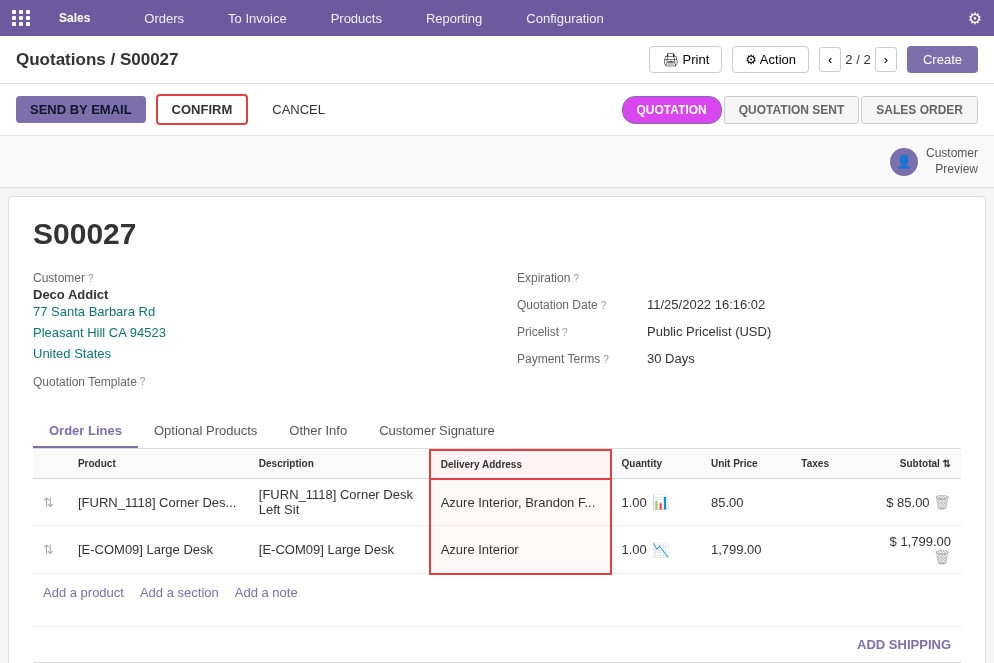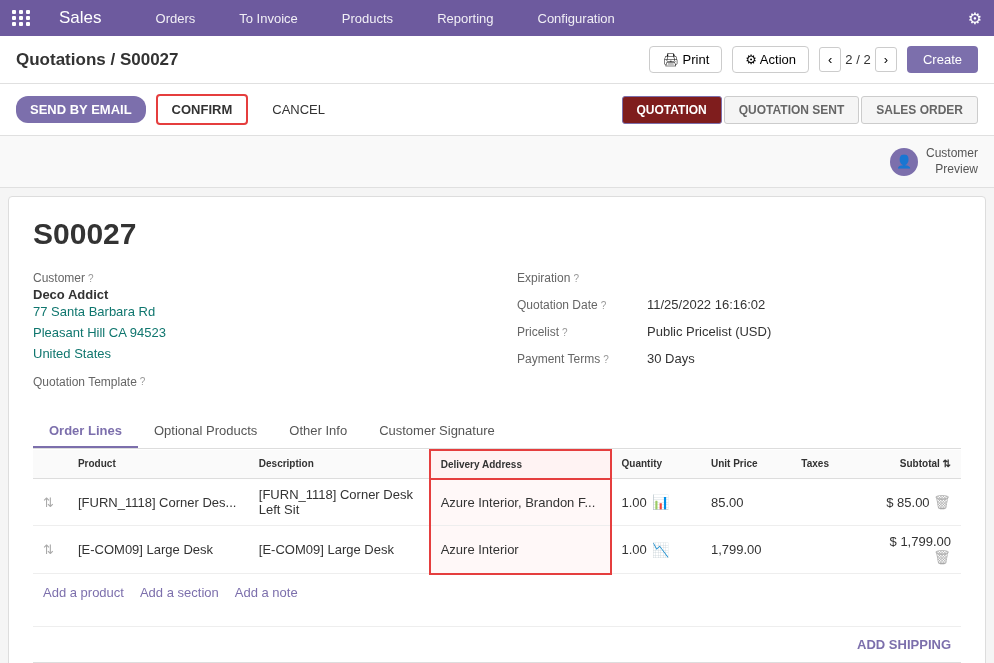--- a/index.html
+++ b/index.html
@@ -2,46 +2,46 @@
 <html><head>
   <meta charset="utf-8">
   <style>
     * { box-sizing: border-box; margin: 0; padding: 0; }
     body { font-family: Arial, sans-serif; font-size: 13px; background: #f5f5f5; color: #333; width: 994px; min-height: 663px; overflow-x: hidden; }
 
     
     .top-nav { background: #6d5a9e; display: flex; align-items: center; padding: 0 12px; height: 36px; color: white; gap: 20px; }
     .top-nav .app-grid { display: grid; grid-template-columns: repeat(3,5px); gap: 2px; margin-right: 8px; cursor: pointer; }
     .top-nav .app-grid span { width: 4px; height: 4px; background: white; display: block; border-radius: 1px; }
-    .top-nav .nav-brand { font-weight: normal; font-size: 17px; margin-right: 10px; }
+    .top-nav .nav-brand { font-weight: bold; font-size: 12px; margin-right: 10px; }
     .top-nav .nav-item { font-size: 13px; cursor: pointer; opacity: 0.9; margin-left: 24px; }
     .top-nav .spacer { flex: 1; }
     .top-nav .nav-gear { font-size: 16px; cursor: pointer; }
 
     
     .breadcrumb-bar { background: white; padding: 10px 16px; display: flex; align-items: center; justify-content: space-between; border-bottom: 1px solid #e0e0e0; }
     .breadcrumb { font-size: 17px; font-weight: 600; color: #333; }
     .breadcrumb-actions { display: flex; align-items: center; gap: 10px; }
     .btn-print { background: white; border: 1px solid #ccc; border-radius: 4px; padding: 5px 12px; cursor: pointer; font-size: 13px; display: flex; align-items: center; gap: 5px; }
     .btn-action { background: white; border: 1px solid #ccc; border-radius: 4px; padding: 5px 12px; cursor: pointer; font-size: 13px; display: flex; gap: 5px; }
     .nav-pagination { display: flex; align-items: center; gap: 4px; font-size: 13px; }
     .nav-pagination button { border: 1px solid #ccc; background: white; padding: 4px 8px; cursor: pointer; border-radius: 3px; font-size: 13px; }
     .btn-create { background: #7c6fac; color: white; border: none; border-radius: 4px; padding: 6px 16px; cursor: pointer; font-size: 13px; }
 
     
     .action-bar { background: white; padding: 10px 16px; display: flex; align-items: center; gap: 10px; border-bottom: 1px solid #e0e0e0; justify-content: space-between; }
     .action-bar-left { display: flex; align-items: center; gap: 10px; }
-    .btn-send { background: #7c6fac; color: #ffffff; border: none; border-radius: 12px; padding: 6px 14px; cursor: pointer; font-size: 13px; font-weight: bold; }
+    .btn-send { background: #7c6fac; color: #0f172a; border: none; border-radius: 4px; padding: 6px 14px; cursor: pointer; font-size: 13px; font-weight: bold; }
     .btn-confirm { background: white; color: #333; border: 2px solid #e53e3e; border-radius: 4px; padding: 6px 14px; cursor: pointer; font-size: 13px; font-weight: bold; }
     .btn-cancel { background: white; color: #333; border: none; padding: 6px 14px; cursor: pointer; font-size: 13px; }
 
     
     .status-tabs { display: flex; align-items: center; gap: 2px; }
     .status-tab { padding: 6px 14px; font-size: 12px; font-weight: 600; border: 1px solid #ccc; border-radius: 3px; background: #f5f5f5; color: #666; cursor: pointer; }
-    .status-tab.active { background: #7f1d1d; color: white; border-color: #7c6fac; }
+    .status-tab.active { background: #d946ef; color: white; border-color: #7c6fac; border-radius: 13px; }
 
     
     .customer-preview-bar { background: #f9f9f9; padding: 10px 16px; border-bottom: 1px solid #e0e0e0; display: flex; justify-content: flex-end; }
     .customer-preview-btn { display: flex; align-items: center; gap: 8px; cursor: pointer; }
     .customer-preview-icon { width: 28px; height: 28px; border-radius: 50%; background: #7c6fac; display: flex; align-items: center; justify-content: center; color: white; font-size: 13px; }
     .customer-preview-label { font-size: 12px; color: #555; text-align: right; line-height: 1.3; }
 
     
     .main-content { background: white; margin: 8px; padding: 20px 24px; border: 1px solid #ddd; border-radius: 4px; }
 

